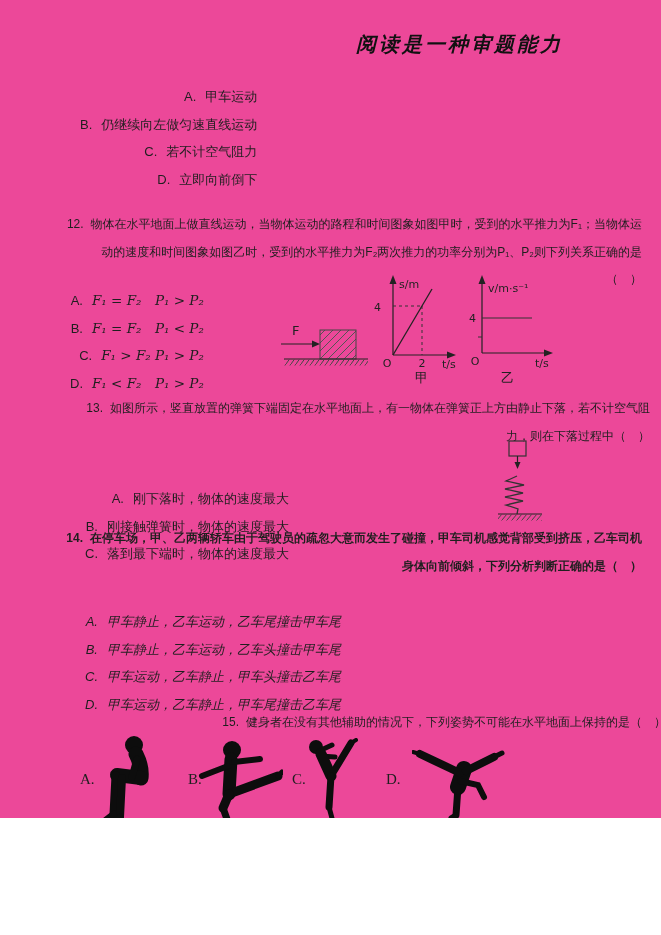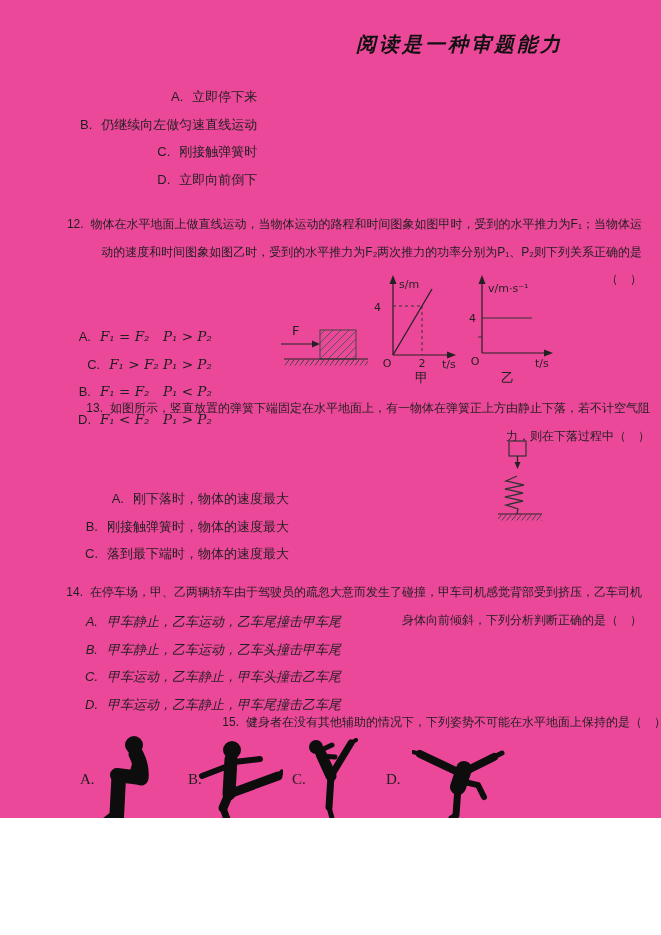--- a/index.html
+++ b/index.html
@@ -32,34 +32,34 @@
   svg .cjk{font-size:13px;}
 </style>
 </head>
 <body>
 
 <div class="page">
 
   <div class="title">阅读是一种审题能力</div>
 
   <div class="opts" style="left:80px;top:83px;">
-    <div class="opt"><span class="letter">A.</span><span>立即停下来</span></div>
+    <div class="opt"><span class="letter">A.</span><span>甲车运动</span></div>
     <div class="opt"><span class="letter">B.</span><span>仍继续向左做匀速直线运动</span></div>
-    <div class="opt"><span class="letter">C.</span><span>刚接触弹簧时</span></div>
+    <div class="opt"><span class="letter">C.</span><span>若不计空气阻力</span></div>
     <div class="opt"><span class="letter">D.</span><span>立即向前倒下</span></div>
   </div>
 
   <div class="question" style="left:55px;top:211px;width:556px;">
     <span class="qnum">12.</span><span>物体在水平地面上做直线运动，当物体运动的路程和时间图象如图甲时，受到的水平推力为F₁；当物体运动的速度和时间图象如图乙时，受到的水平推力为F₂两次推力的功率分别为P₁、P₂则下列关系正确的是（　）</span>
   </div>
 
-  <div class="opts" style="left:78px;top:287px;margin-top:36px;">
+  <div class="opts" style="left:70px;top:287px;">
     <div class="opt"><span class="letter">A.</span><span class="math">F₁ = F₂　P₁ &gt; P₂</span></div>
+    <div class="opt"><span class="letter">B.</span><span class="math">F₁ = F₂　P₁ &lt; P₂</span></div>
     <div class="opt"><span class="letter">C.</span><span class="math">F₁ &gt; F₂ P₁ &gt; P₂</span></div>
-    <div class="opt"><span class="letter">B.</span><span class="math">F₁ = F₂　P₁ &lt; P₂</span></div>
     <div class="opt"><span class="letter">D.</span><span class="math">F₁ &lt; F₂　P₁ &gt; P₂</span></div>
   </div>
 
   <div class="fig" style="left:276px;top:315px;">
     <svg width="100" height="52" viewBox="0 0 100 52">
       <defs>
         <pattern id="bh1" width="8" height="8" patternUnits="userSpaceOnUse">
           <path d="M0,8 L8,0" stroke="#555" stroke-width="1" fill="none"></path>
         </pattern>
         <pattern id="gh1" width="5" height="7" patternUnits="userSpaceOnUse">
@@ -128,21 +128,21 @@
       </defs>
       <rect x="17" y="5" width="17" height="15" fill="none" stroke="#333" stroke-width="1.2"></rect>
       <line x1="25.5" y1="20" x2="25.5" y2="28" stroke="#222" stroke-width="1.2"></line>
       <polygon points="25.5,33 22.5,26 28.5,26" fill="#222"></polygon>
       <path d="M25,40 L14,45 L32,49 L13,53 L31,57 L13,61 L31,65 L14,69 L26,73 L25,78" fill="none" stroke="#333" stroke-width="1.3"></path>
       <line x1="6" y1="78" x2="50" y2="78" stroke="#222" stroke-width="1.2"></line>
       <rect x="6" y="78.5" width="44" height="6" fill="url(#gh2)"></rect>
     </svg>
   </div>
 
-  <div class="question" style="left:55px;top:579px;width:556px;">
+  <div class="question" style="left:55px;top:525px;width:556px;font-weight:bold;">
     <span class="qnum">14.</span><span>在停车场，甲、乙两辆轿车由于驾驶员的疏忽大意而发生了碰撞，甲车司机感觉背部受到挤压，乙车司机身体向前倾斜，下列分析判断正确的是（　）</span>
   </div>
 
   <div class="opts" style="left:85px;top:608px;font-style:italic;">
     <div class="opt"><span class="letter">A.</span><span>甲车静止，乙车运动，乙车尾撞击甲车尾</span></div>
     <div class="opt"><span class="letter">B.</span><span>甲车静止，乙车运动，乙车头撞击甲车尾</span></div>
     <div class="opt"><span class="letter">C.</span><span>甲车运动，乙车静止，甲车头撞击乙车尾</span></div>
     <div class="opt"><span class="letter">D.</span><span>甲车运动，乙车静止，甲车尾撞击乙车尾</span></div>
   </div>
 

